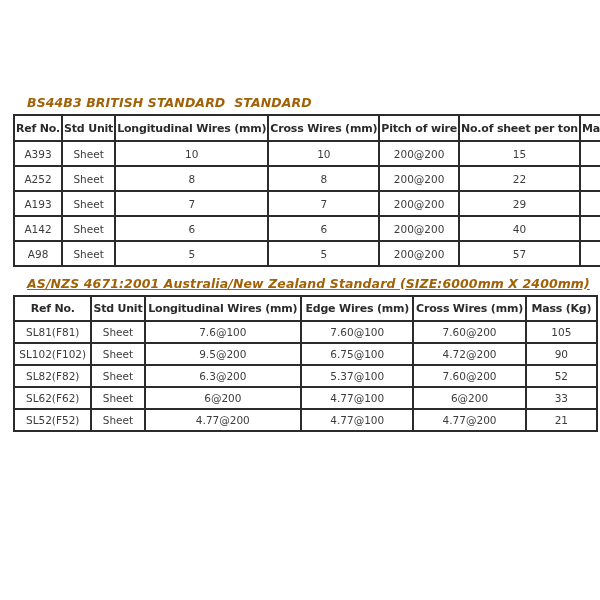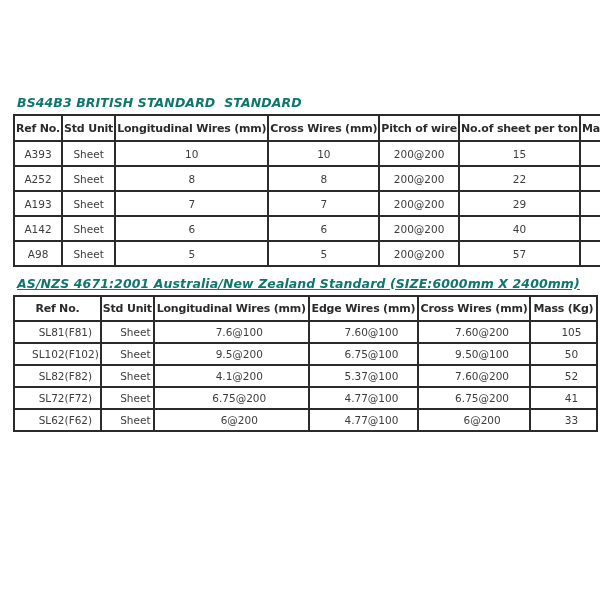--- a/index.html
+++ b/index.html
@@ -19,22 +19,22 @@
     position: absolute;
     top: 95px;
     left: 13px;
     width: 585px;
   }
   .table-title {
     font-family: "DejaVu Sans", "Liberation Sans", sans-serif;
     font-style: italic;
     font-weight: bold;
     font-size: 12.5px;
-    color: #0f766e;
-    margin: 0 0 4px 4px;
+    color: #a16207;
+    margin: 0 0 4px 14px;
     white-space: pre;
     letter-spacing: 0.1px;
   }
   .section-2 .table-title {
     margin-top: 9px;
     text-decoration: underline;
   }
   table.spec-table {
     border-collapse: collapse;
     table-layout: fixed;
@@ -56,21 +56,21 @@
     letter-spacing: -0.2px;
   }
   table.spec-table td {
     font-size: 10.5px;
     font-weight: normal;
     color: #3c3c3c;
   }
   table.t0 th { height: 24px; }
   table.t0 td { height: 23px; }
   table.t1 th { height: 23px; }
-  table.t1 td { height: 20px; padding-left: 17px; }
+  table.t1 td { height: 20px; }
 </style>
 </head>
 <body>
 
 <div class="page">
   <div class="content">
 
     <div class="section-1">
       <h2 class="table-title">BS44B3 BRITISH STANDARD  STANDARD</h2>
       <table class="spec-table t0">
@@ -172,45 +172,45 @@
               <td>7.6@100</td>
               <td>7.60@100</td>
               <td>7.60@200</td>
               <td>105</td>
             </tr>
             <tr>
               <td>SL102(F102)</td>
               <td>Sheet</td>
               <td>9.5@200</td>
               <td>6.75@100</td>
-              <td>9.50@100</td>
-              <td>50</td>
+              <td>4.72@200</td>
+              <td>90</td>
             </tr>
             <tr>
               <td>SL82(F82)</td>
               <td>Sheet</td>
-              <td>4.1@200</td>
+              <td>6.3@200</td>
               <td>5.37@100</td>
               <td>7.60@200</td>
               <td>52</td>
-            </tr>
-            <tr>
-              <td>SL72(F72)</td>
-              <td>Sheet</td>
-              <td>6.75@200</td>
-              <td>4.77@100</td>
-              <td>6.75@200</td>
-              <td>41</td>
             </tr>
             <tr>
               <td>SL62(F62)</td>
               <td>Sheet</td>
               <td>6@200</td>
               <td>4.77@100</td>
               <td>6@200</td>
               <td>33</td>
             </tr>
+            <tr>
+              <td>SL52(F52)</td>
+              <td>Sheet</td>
+              <td>4.77@200</td>
+              <td>4.77@100</td>
+              <td>4.77@200</td>
+              <td>21</td>
+            </tr>
           </tbody>
         </table>
     </div>
 
   </div>
 </div>
 
 </body></html>

